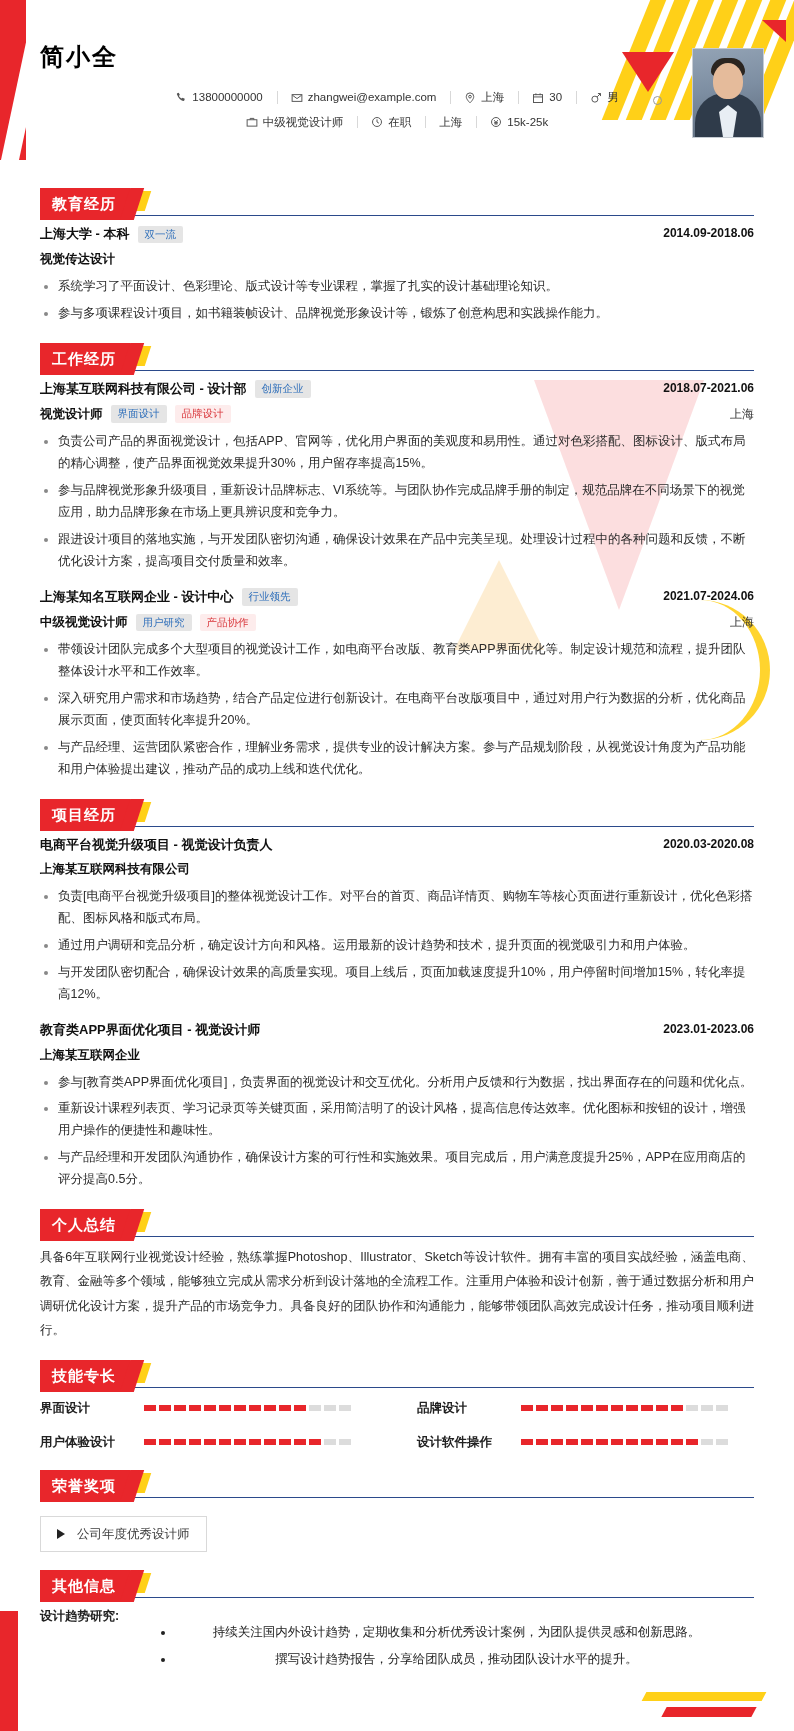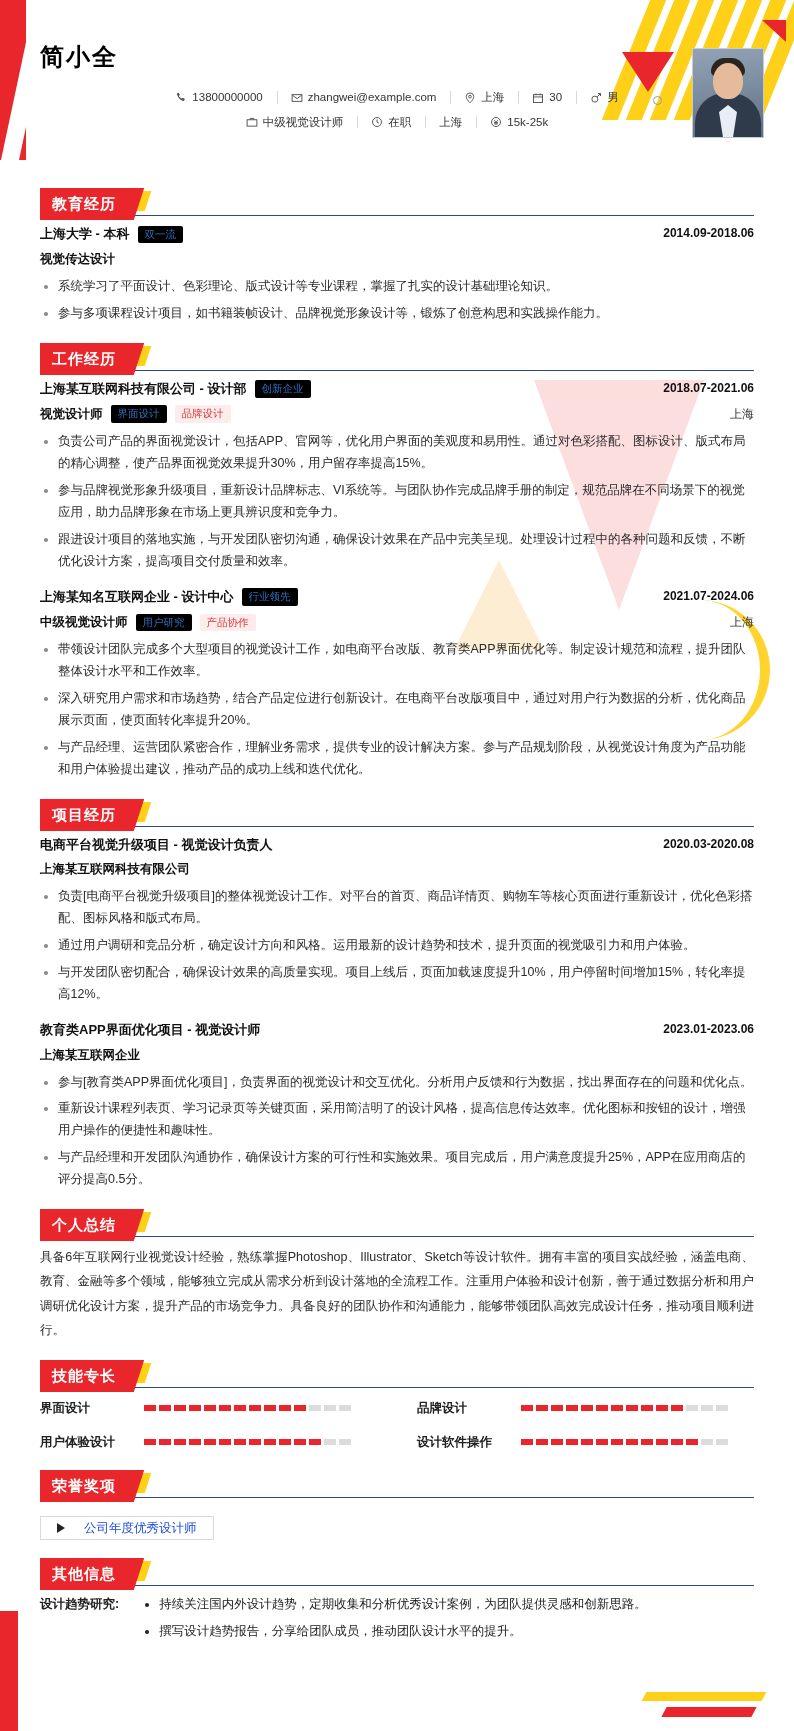--- a/index.html
+++ b/index.html
@@ -221,21 +221,21 @@
   .sub { font-weight: bold; font-size: 12.5px; color: #111; margin-top: 4px; }
   .tag {
     display: inline-block;
     font-size: 10.5px;
     padding: 1px 7px;
     border-radius: 2px;
     background: #eaf2fb;
     color: #2f6fba;
     line-height: 1.5;
   }
-  .tag.blue { background: #000000; color: #2f6fba; }
+  .tag.blue { background: #e5e5e5; color: #2f6fba; }
   .tag.red  { background: #fdecec; color: #d9383d; }
   .row2 { display: flex; align-items: center; justify-content: space-between; margin-top: 5px; }
   ul.bullets {
     margin: 7px 0 0 0;
     padding-left: 18px;
   }
   ul.bullets li {
     margin-bottom: 5px;
     line-height: 1.75;
     color: #2b2b2b;
@@ -258,39 +258,39 @@
     margin-top: 12px;
   }
   .skill { display: flex; align-items: center; gap: 12px; }
   .skill-name { font-weight: bold; font-size: 12.5px; width: 92px; flex: none; }
   .dashes { display: flex; gap: 3px; align-items: center; }
   .dash { width: 12px; height: 6px; background: #dcdcdc; }
   .dash.on { background: #e8262b; }
 
   
   .award-box {
-    display: inline-flex; align-items: center; gap: 19px;
+    display: inline-flex; align-items: center; gap: 12px;
     border: 1px solid #d9d9d9;
-    padding: 1px 16px;
+    padding: 7px 16px;
     margin-top: 10px;
     font-size: 12.5px;
-    color: #1d4ed8;
+    color: #404040;
   }
   .tri-right {
     width: 0; height: 0;
     border-top: 5px solid transparent;
     border-bottom: 5px solid transparent;
     border-left: 8px solid #222;
   }
 
   
   .other-row { display: flex; gap: 22px; margin-top: 10px; }
   .other-label { font-weight: bold; font-size: 12.5px; white-space: nowrap; padding-top: 0px; }
   .other-body { flex: 1; }
-  .other-body ul { margin: 0; padding-left: 18px; }
+  .other-body ul { margin: 16px; padding-left: 18px; text-align: center; }
   .other-body li { margin-bottom: 5px; font-size: 12.5px; line-height: 1.75; }
 </style>
 </head>
 <body>
 
 <div class="page">
 
   <div class="hdr-band deco"></div>
   <div class="hdr-left-red deco"></div>
   <div class="hdr-left-white deco"></div>

